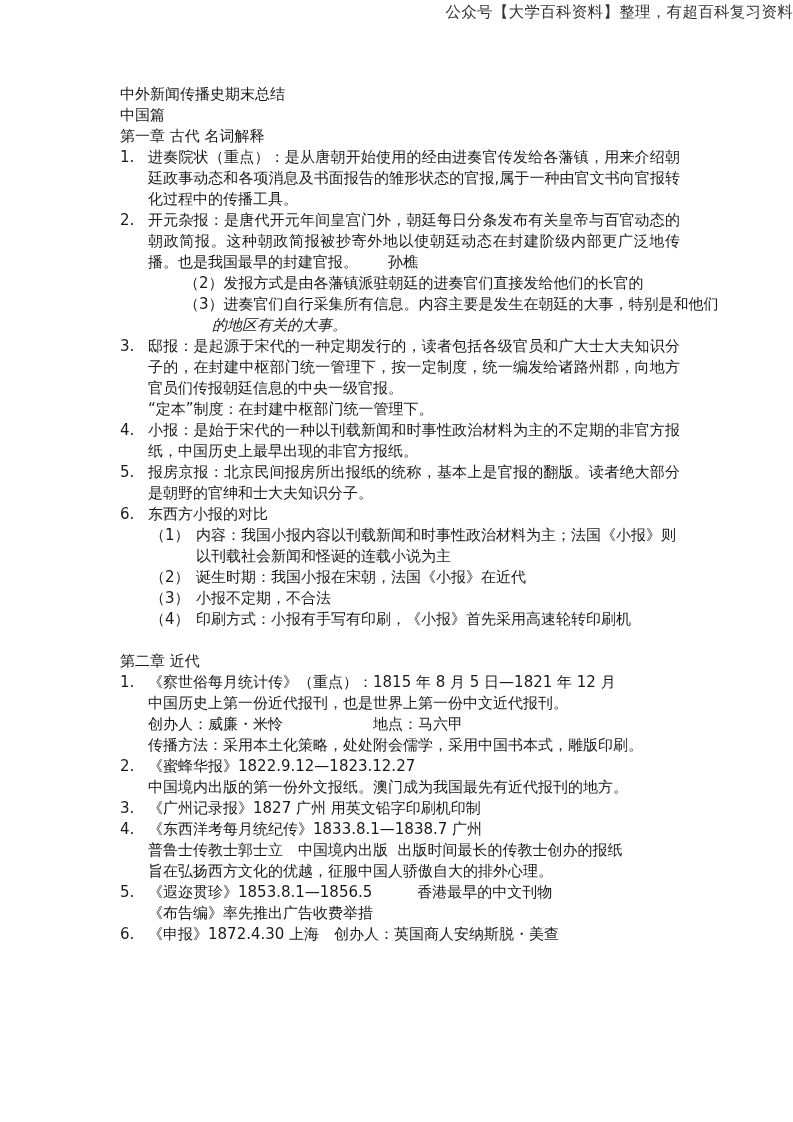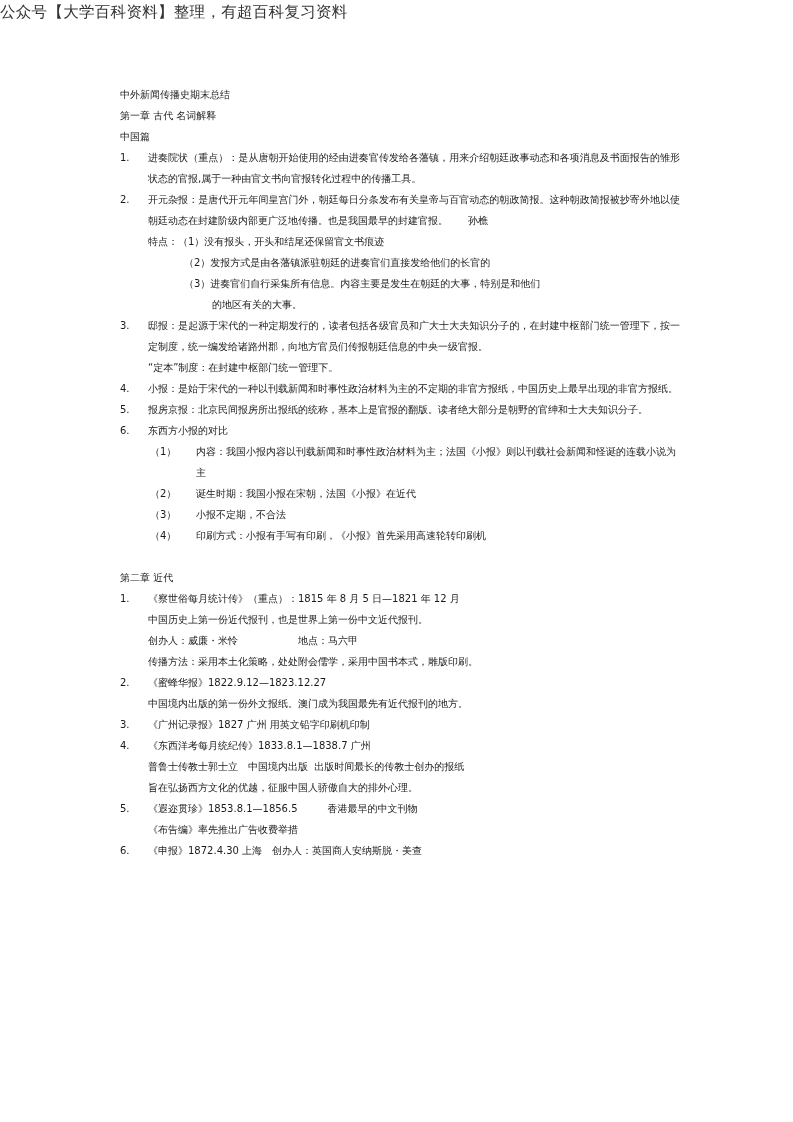--- a/index.html
+++ b/index.html
@@ -1,50 +1,49 @@
 <!DOCTYPE html>
 <html><head>
 <meta charset="utf-8">
 <style>
   html, body { margin: 0; padding: 0; background: #ffffff; }
   body { width: 793px; height: 1122px; position: relative; overflow: hidden;
          font-family: "DejaVu Sans", "Liberation Sans", sans-serif; color: #1a1a1a; }
-  .header { position: absolute; top: 2px; left: 0; width: 793px; text-align: left;
+  .header { position: absolute; top: 2px; left: 0; width: 793px; text-align: right;
             font-family: "DejaVu Serif", "Liberation Serif", serif; font-size: 15.5px; color: #333; letter-spacing: 0.3px; }
-  .content { position: absolute; left: 120px; top: 84px; width: 560px; font-size: 10px; line-height: 21px; }
+  .content { position: absolute; left: 120px; top: 84px; width: 560px; font-size: 15px; line-height: 21px; }
   .line { white-space: pre; height: 21px; }
   .item { position: relative; padding-left: 28px; }
   .item .num { position: absolute; left: 0; top: 0; }
   .item .txt { display: block; text-align: justify; }
   .sub1 { padding-left: 28px; }
   .sub2 { padding-left: 64px; }
-  .sub3 { padding-left: 92px; }
+  .sub3 { padding-left: 92px; font-style: italic; }
   .paren { position: relative; padding-left: 76px; }
   .paren .pn { position: absolute; left: 30px; top: 0; }
   .gap { height: 21px; }
 </style>
 </head>
 <body>
 
 <div class="header">公众号【大学百科资料】整理，有超百科复习资料</div>
 
 <div class="content">
   <div class="line">中外新闻传播史期末总结</div>
+  <div class="line">中国篇</div>
   <div class="line">第一章 古代 名词解释</div>
-  <div class="line">中国篇</div>
 
   <div class="item">
     <span class="num">1.</span>
     <span class="txt">进奏院状（重点）：是从唐朝开始使用的经由进奏官传发给各藩镇，用来介绍朝廷政事动态和各项消息及书面报告的雏形状态的官报,属于一种由官文书向官报转化过程中的传播工具。</span>
   </div>
   <div class="item">
     <span class="num">2.</span>
     <span class="txt">开元杂报：是唐代开元年间皇宫门外，朝廷每日分条发布有关皇帝与百官动态的朝政简报。这种朝政简报被抄寄外地以使朝廷动态在封建阶级内部更广泛地传播。也是我国最早的封建官报。　　孙樵</span>
   </div>
-  <div class="line sub1"><span>特点：</span><span>（1）没有报头，开头和结尾还保留官文书痕迹</span></div>
   <div class="line sub2">（2）发报方式是由各藩镇派驻朝廷的进奏官们直接发给他们的长官的</div>
   <div class="line sub2">（3）进奏官们自行采集所有信息。内容主要是发生在朝廷的大事，特别是和他们</div>
   <div class="line sub3">的地区有关的大事。</div>
 
   <div class="item">
     <span class="num">3.</span>
     <span class="txt">邸报：是起源于宋代的一种定期发行的，读者包括各级官员和广大士大夫知识分子的，在封建中枢部门统一管理下，按一定制度，统一编发给诸路州郡，向地方官员们传报朝廷信息的中央一级官报。</span>
   </div>
   <div class="line sub1">“定本”制度：在封建中枢部门统一管理下。</div>
   <div class="item">

